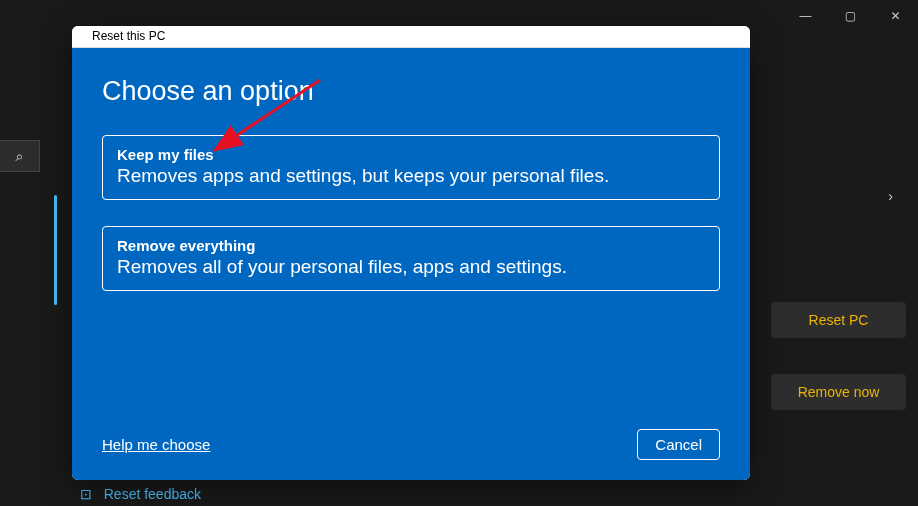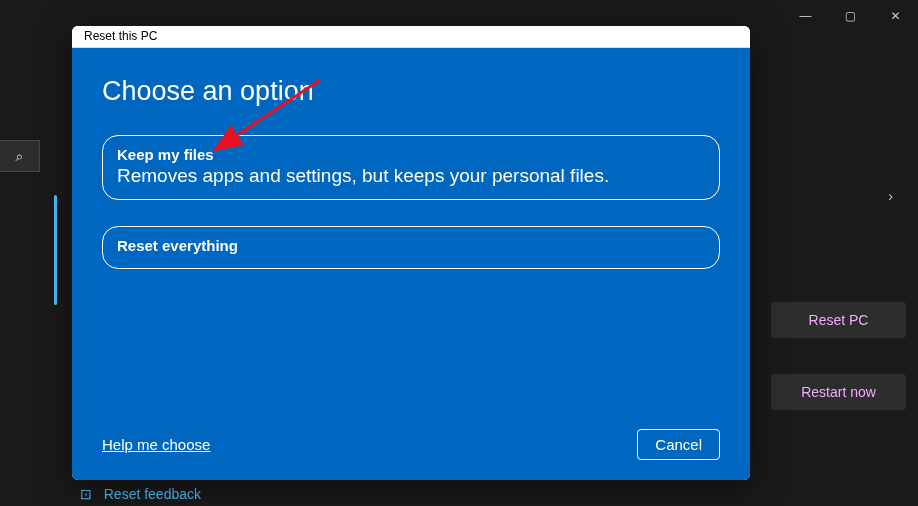--- a/index.html
+++ b/index.html
@@ -47,21 +47,21 @@
       top: 195px;
       width: 3px;
       height: 110px;
       background: #4cc2ff;
       border-radius: 2px;
     }
     
     .bg-btn {
       position: absolute;
       background: #2d2d2d;
-      color: #f0abfc;
+      color: #eab308;
       font-size: 14px;
       display: flex;
       align-items: center;
       justify-content: center;
       border-radius: 4px;
       right: 12px;
       height: 36px;
       width: 135px;
     }
     .bg-chevron {
@@ -91,38 +91,38 @@
       border-radius: 6px;
       background: #fff;
       overflow: hidden;
       box-shadow: 0 8px 32px rgba(0,0,0,.5);
     }
     .dialog-titlebar {
       height: 22px;
       background: #fff;
       color: #000;
       font-size: 12px;
-      padding: 3px 12px;
+      padding: 3px 20px;
       border-bottom: 1px solid #ddd;
     }
     .dialog-body {
       background: #0067c0;
       height: calc(100% - 22px);
       color: #fff;
       padding: 28px 30px 20px 30px;
       position: relative;
     }
     .dialog-heading {
       font-size: 27px;
       font-weight: 400;
       margin-bottom: 28px;
     }
     .option-card {
       border: 1.5px solid #fff;
-      border-radius: 16px;
+      border-radius: 4px;
       padding: 10px 2px 12px 14px;
       margin-bottom: 26px;
       cursor: pointer;
     }
     .option-title {
       font-weight: 600;
       font-size: 15px;
       margin-bottom: 2px;
     }
     .option-desc {
@@ -171,39 +171,40 @@
   <div class="window-control">✕</div>
 </div>
 
 <div class="sidebar-search">
   <span style="color:#ccc;font-size:14px">⌕</span>
 </div>
 <div class="sidebar-vert-line"></div>
 
 <div class="bg-chevron">›</div>
 <div class="bg-btn" style="top:302px">Reset PC</div>
-<div class="bg-btn" style="top:374px">Restart now</div>
+<div class="bg-btn" style="top:374px">Remove now</div>
 
 <div class="bg-feedback">
   <span>⊡</span>
   <span>Reset feedback</span>
 </div>
 
 <div class="dialog">
   <div class="dialog-titlebar">Reset this PC</div>
   <div class="dialog-body">
     <div class="dialog-heading">Choose an option</div>
 
     <div class="option-card">
       <div class="option-title">Keep my files</div>
       <div class="option-desc">Removes apps and settings, but keeps your personal files.</div>
     </div>
 
     <div class="option-card">
-      <div class="option-title">Reset everything</div>
+      <div class="option-title">Remove everything</div>
+      <div class="option-desc">Removes all of your personal files, apps and settings.</div>
     </div>
 
     <div class="dialog-footer">
       <span class="help-link">Help me choose</span>
       <button class="cancel-btn">Cancel</button>
     </div>
   </div>
 </div>
 
 <svg class="arrow-svg" width="140" height="100">

